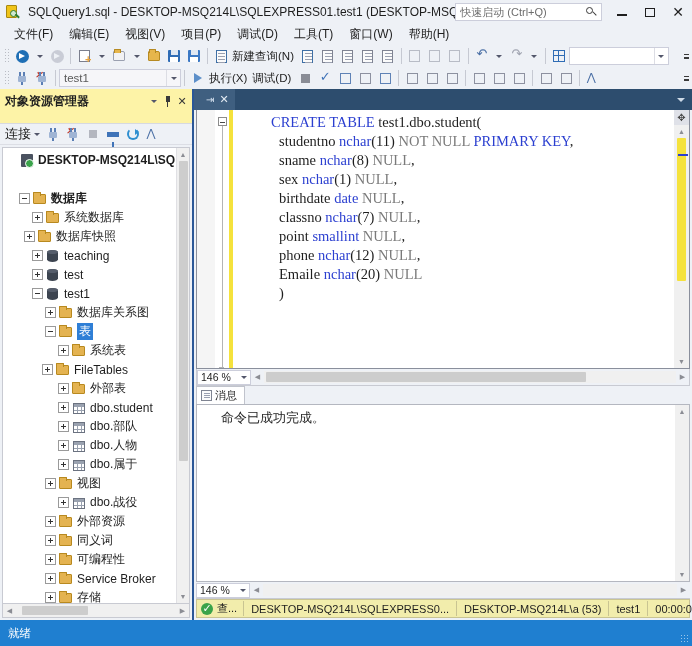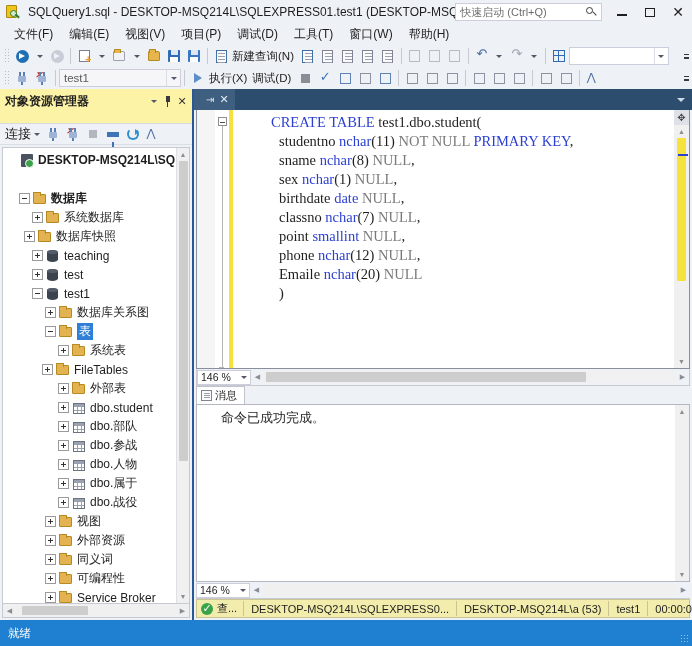--- a/index.html
+++ b/index.html
@@ -1115,49 +1115,42 @@
               <span class="ic">
                 <i class="ic-table" style="display: block;"></i>
               </span>
               <span class="node-label">dbo.部队</span>
             </div>
             <div class="node" style="padding-left: 55px;">
               <span class="exp plus"></span>
               <span class="ic">
                 <i class="ic-table" style="display: block;"></i>
               </span>
-              <span class="node-label">dbo.参战</span>
+              <span class="node-label">dbo.人物</span>
             </div>
             <div class="node" style="padding-left: 55px;">
               <span class="exp plus"></span>
               <span class="ic">
                 <i class="ic-table" style="display: block;"></i>
               </span>
-              <span class="node-label">dbo.人物</span>
+              <span class="node-label">dbo.属于</span>
+            </div>
+            <div class="node" style="padding-left: 42px;">
+              <span class="exp plus"></span>
+              <span class="ic">
+                <i class="ic-folder" style="display: block;"></i>
+              </span>
+              <span class="node-label">视图</span>
             </div>
             <div class="node" style="padding-left: 55px;">
               <span class="exp plus"></span>
               <span class="ic">
                 <i class="ic-table" style="display: block;"></i>
               </span>
-              <span class="node-label">dbo.属于</span>
-            </div>
-            <div class="node" style="padding-left: 55px;">
-              <span class="exp plus"></span>
-              <span class="ic">
-                <i class="ic-table" style="display: block;"></i>
-              </span>
               <span class="node-label">dbo.战役</span>
-            </div>
-            <div class="node" style="padding-left: 42px;">
-              <span class="exp plus"></span>
-              <span class="ic">
-                <i class="ic-folder" style="display: block;"></i>
-              </span>
-              <span class="node-label">视图</span>
             </div>
             <div class="node" style="padding-left: 42px;">
               <span class="exp plus"></span>
               <span class="ic">
                 <i class="ic-folder" style="display: block;"></i>
               </span>
               <span class="node-label">外部资源</span>
             </div>
             <div class="node" style="padding-left: 42px;">
               <span class="exp plus"></span>

